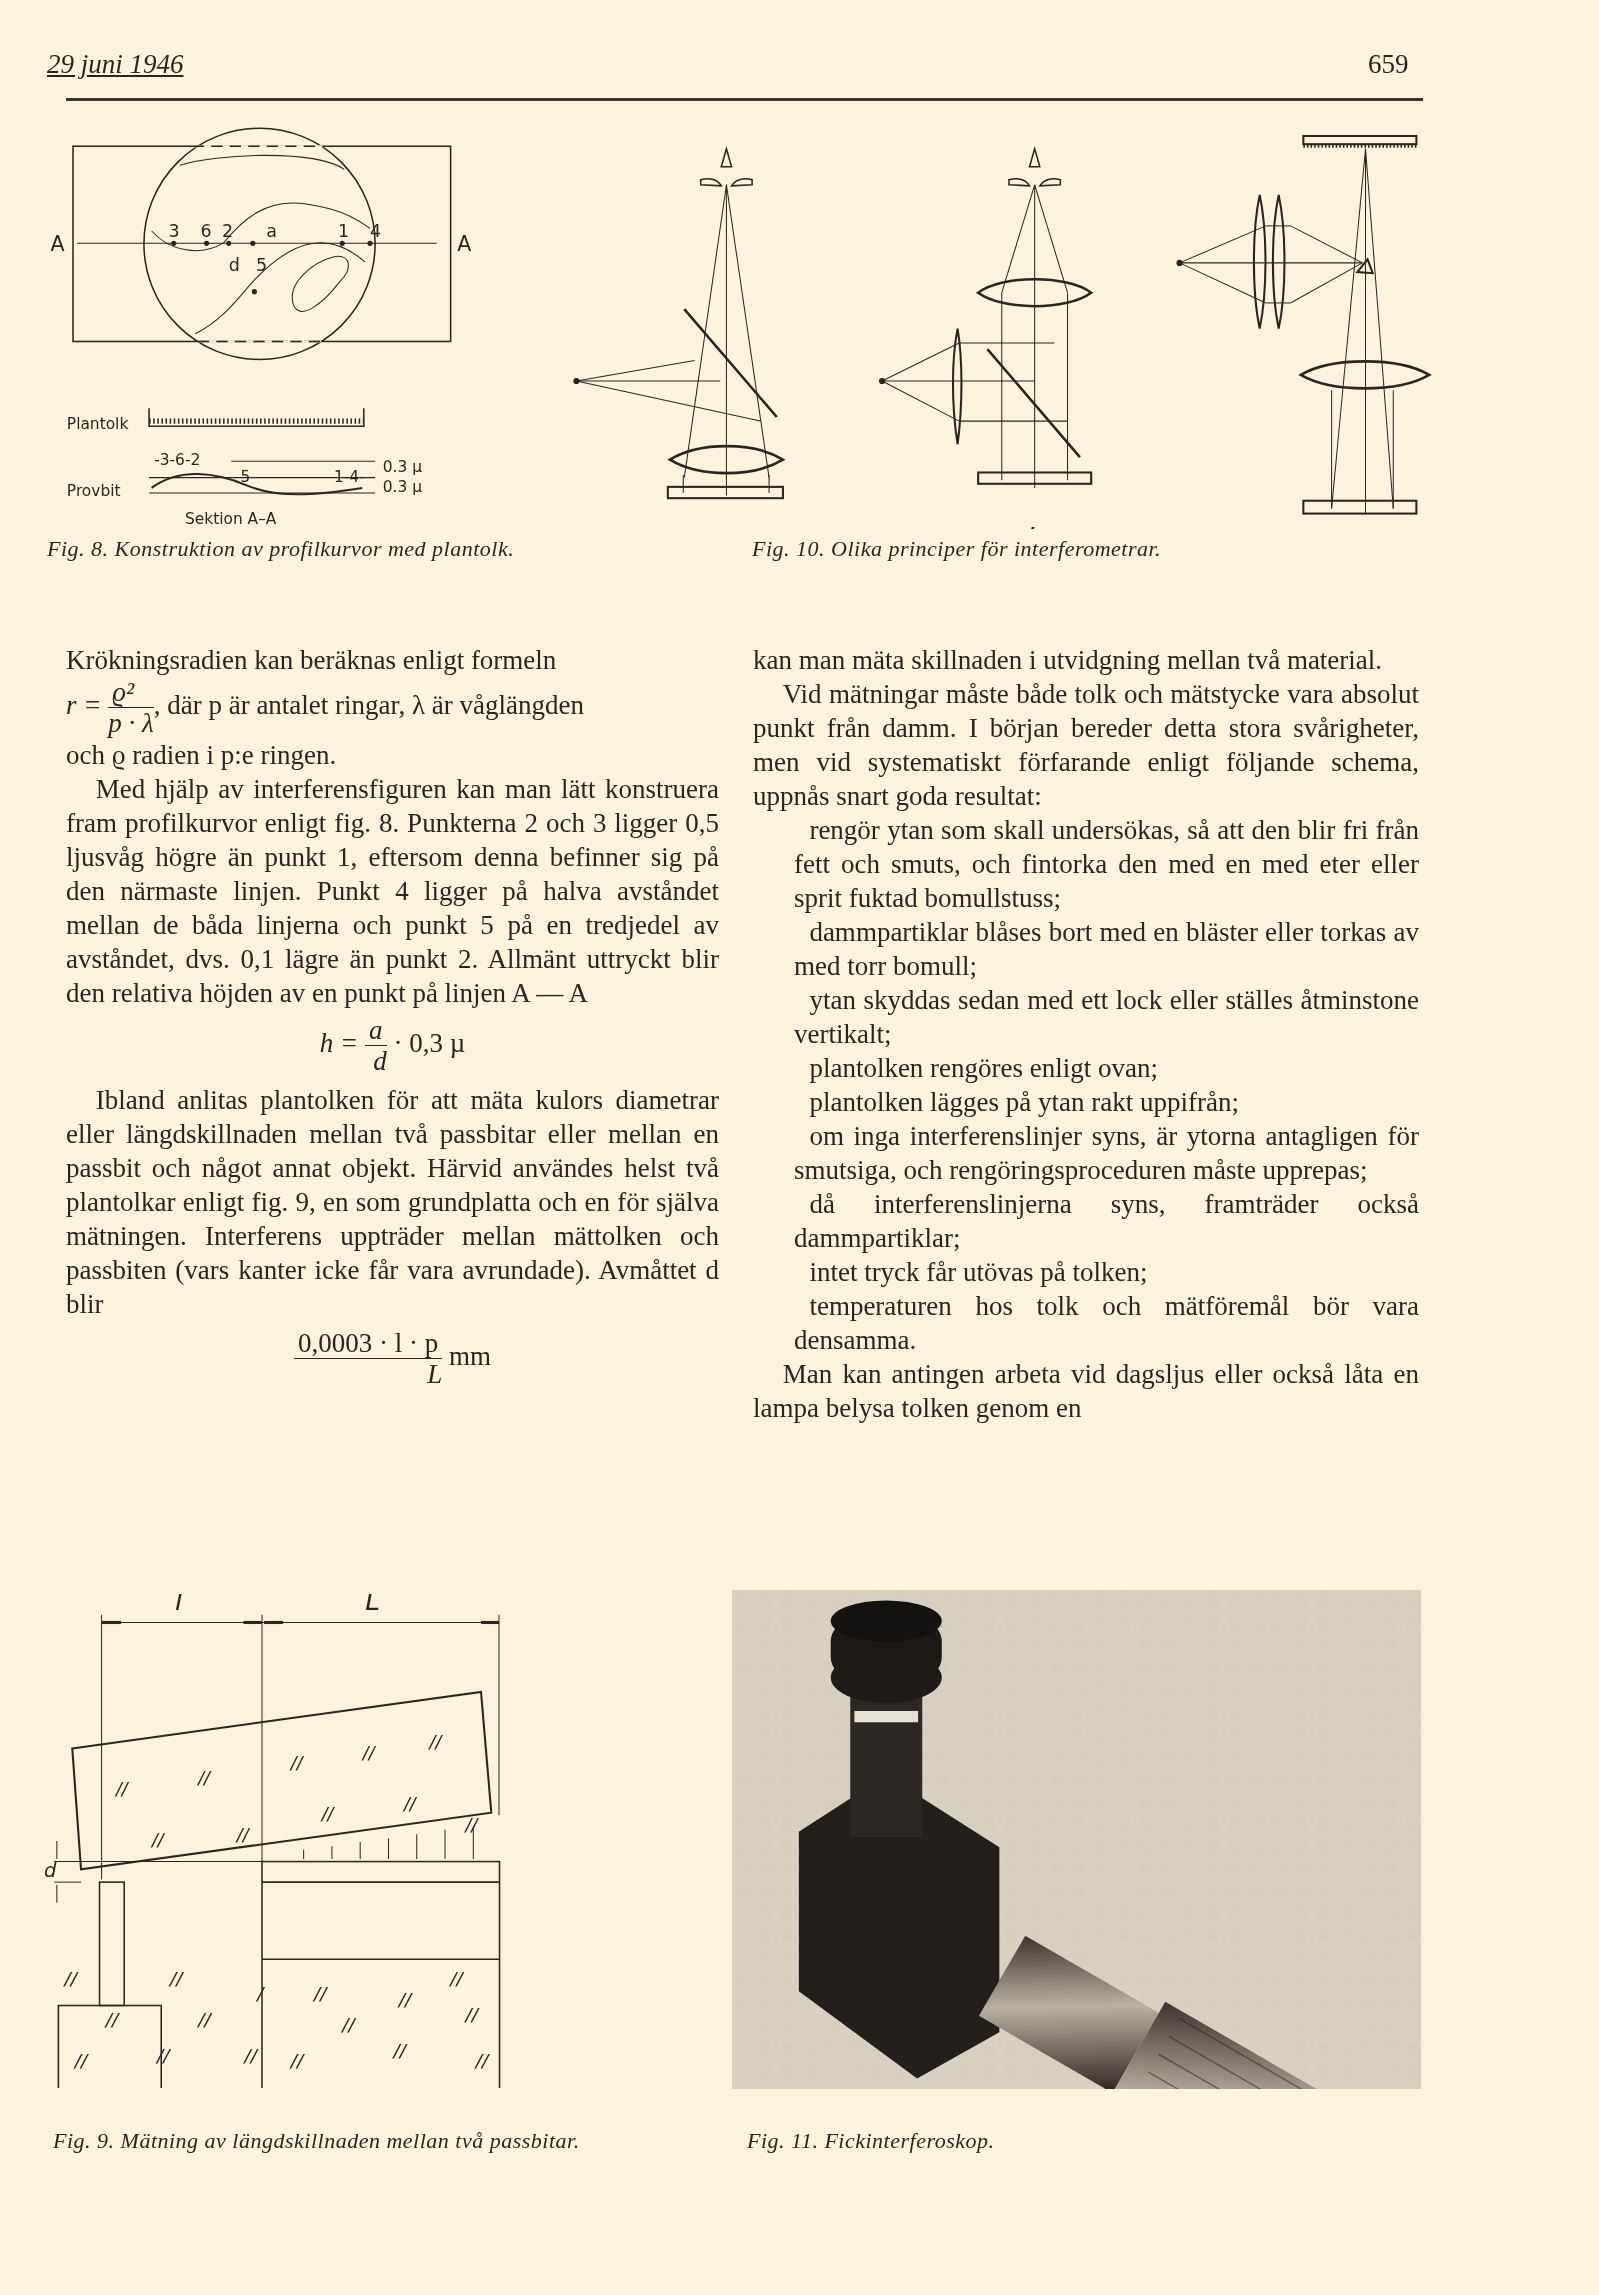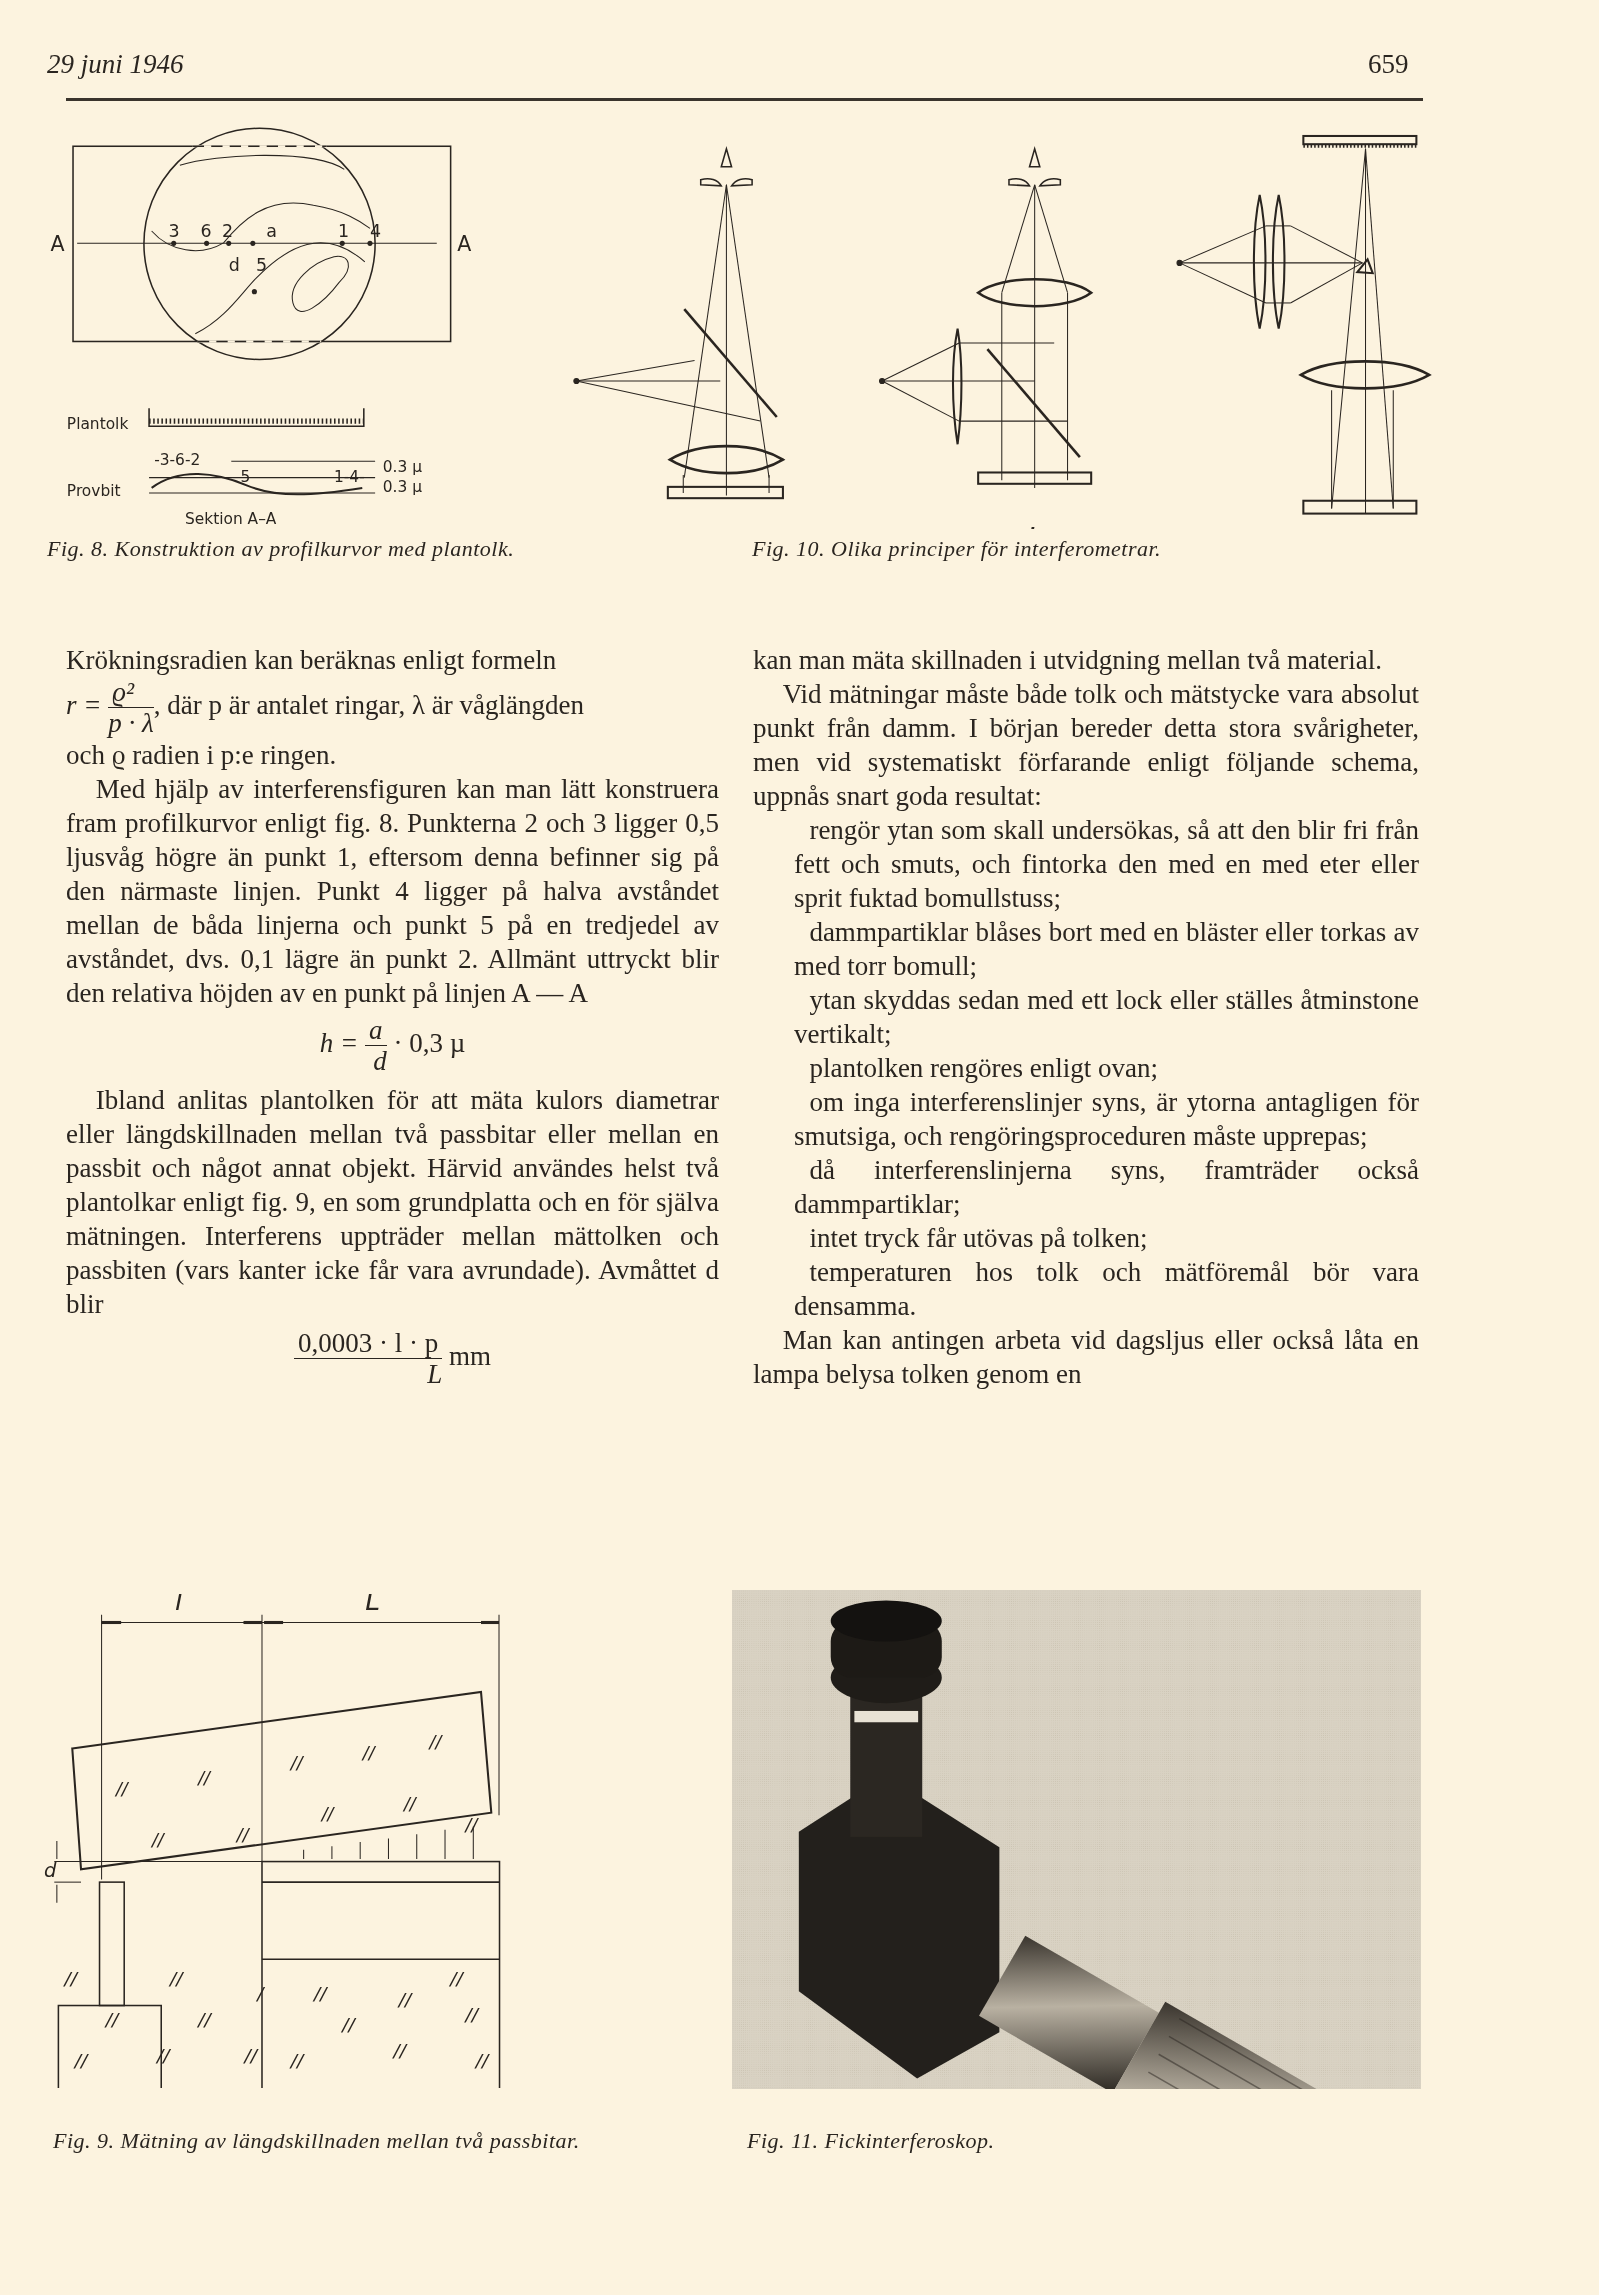--- a/index.html
+++ b/index.html
@@ -4,21 +4,21 @@
 <style>
   html, body { margin:0; padding:0; }
   body {
     width:1599px; height:2295px; position:relative; overflow:hidden;
     background:#fcf3df;
     font-family:"Liberation Serif","DejaVu Serif",serif;
     color:#2a2520;
   }
   .abs { position:absolute; }
   .running-head { top:49px; font-size:27px; font-style:italic; }
-  .head-left { left:47px; }
+  .head-left { left:47px;text-decoration:underline; }
   .head-right { left:1368px; font-style:normal; }
   .head-rule { left:66px; top:98px; width:1357px; height:2.6px; background:#3a342c; }
 
   .caption { font-size:22px; font-style:italic; letter-spacing:0.5px; white-space:nowrap; }
 
   .col { font-size:27px; line-height:34px; text-align:justify;margin-top:36px; }
   .col p { margin:0; }
   .col .indent { text-indent:1.1em; }
   .col .last { text-align-last:left; }
   .it { font-style:italic; }
@@ -180,20 +180,21 @@
 </div>
 
 <div class="abs col" style="left:753px;top:607px;width:666px">
   <p>kan man mäta skillnaden i utvidgning mellan två material.</p>
   <p class="indent">Vid mätningar måste både tolk och mätstycke vara absolut punkt från damm. I början bereder detta stora svårigheter, men vid systematiskt förfarande enligt följande schema, uppnås snart goda resultat:</p>
   <div>
     <p style="padding-left:41px;text-indent:15.4px">rengör ytan som skall undersökas, så att den blir fri från fett och smuts, och fintorka den med en med eter eller sprit fuktad bomullstuss;</p>
     <p style="padding-left:41px;text-indent:15.4px">dammpartiklar blåses bort med en bläster eller torkas av med torr bomull;</p>
     <p style="padding-left:41px;text-indent:15.4px">ytan skyddas sedan med ett lock eller ställes åtminstone vertikalt;</p>
     <p style="padding-left:41px;text-indent:15.4px">plantolken rengöres enligt ovan;</p>
+    <p style="padding-left:41px;text-indent:15.4px">plantolken lägges på ytan rakt uppifrån;</p>
     <p style="padding-left:41px;text-indent:15.4px">om inga interferenslinjer syns, är ytorna antagligen för smutsiga, och rengöringsproceduren måste upprepas;</p>
     <p style="padding-left:41px;text-indent:15.4px">då interferenslinjerna syns, framträder också dammpartiklar;</p>
     <p style="padding-left:41px;text-indent:15.4px">intet tryck får utövas på tolken;</p>
     <p style="padding-left:41px;text-indent:15.4px">temperaturen hos tolk och mätföremål bör vara densamma.</p>
   </div>
   <p class="indent last">Man kan antingen arbeta vid dagsljus eller också låta en lampa belysa tolken genom en</p>
 </div>
 
 <svg class="abs" style="left:44px;top:1594px" width="473" height="494" viewBox="0 0 920 960">
   <g fill="none" stroke="#2a2520" stroke-width="3">

